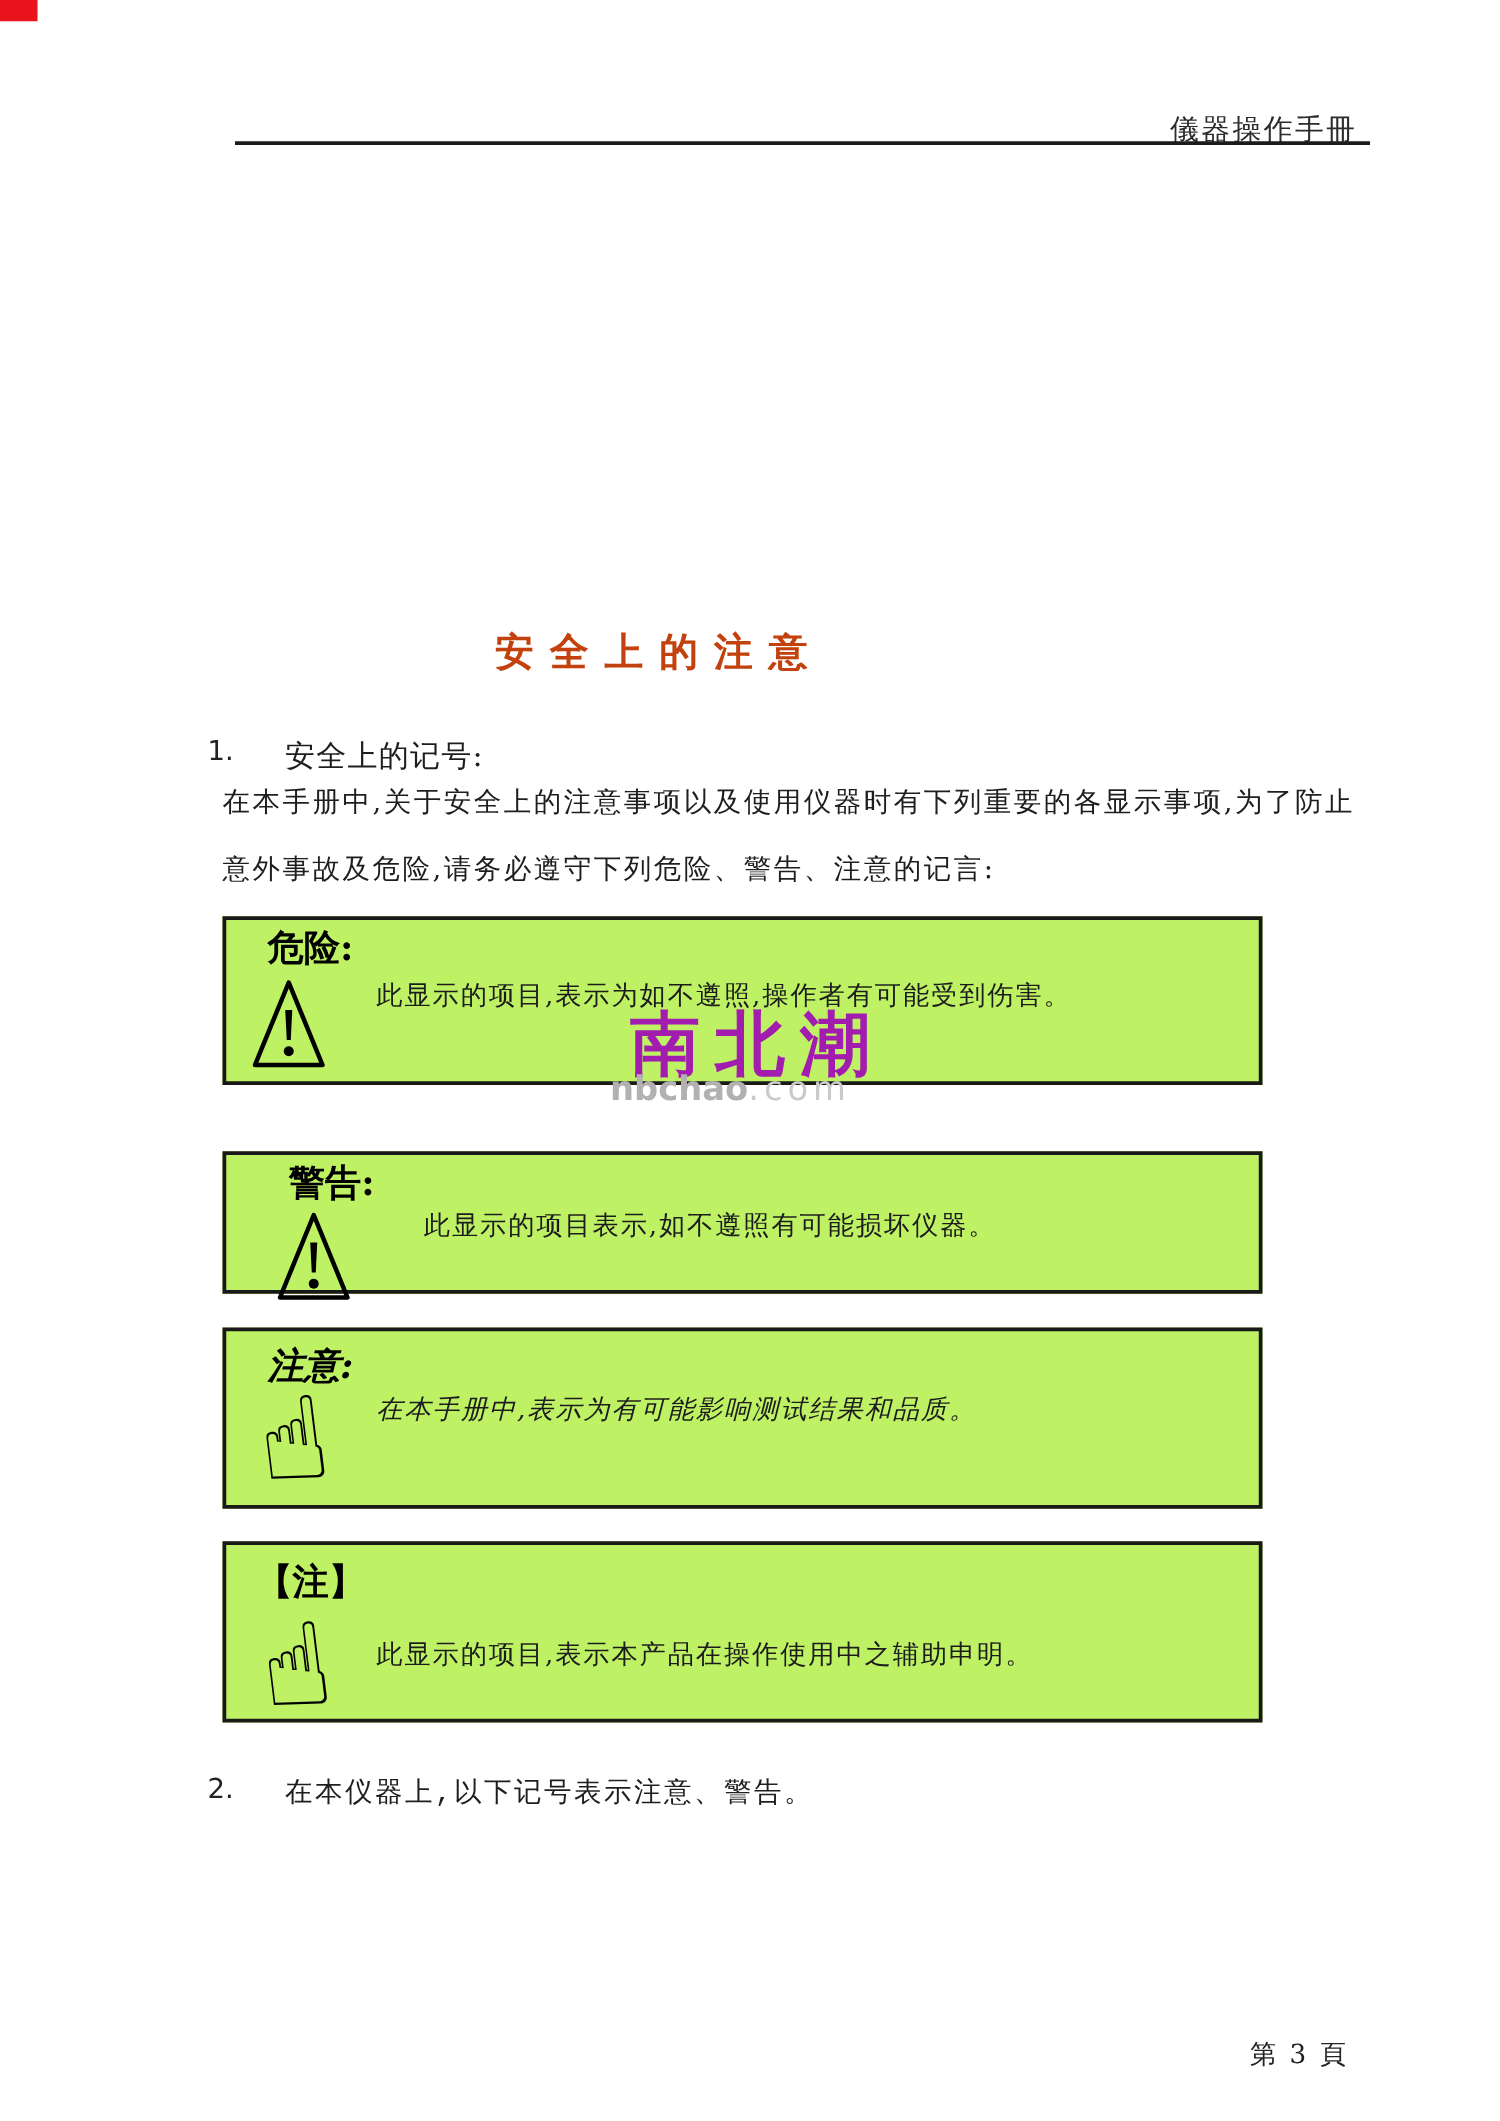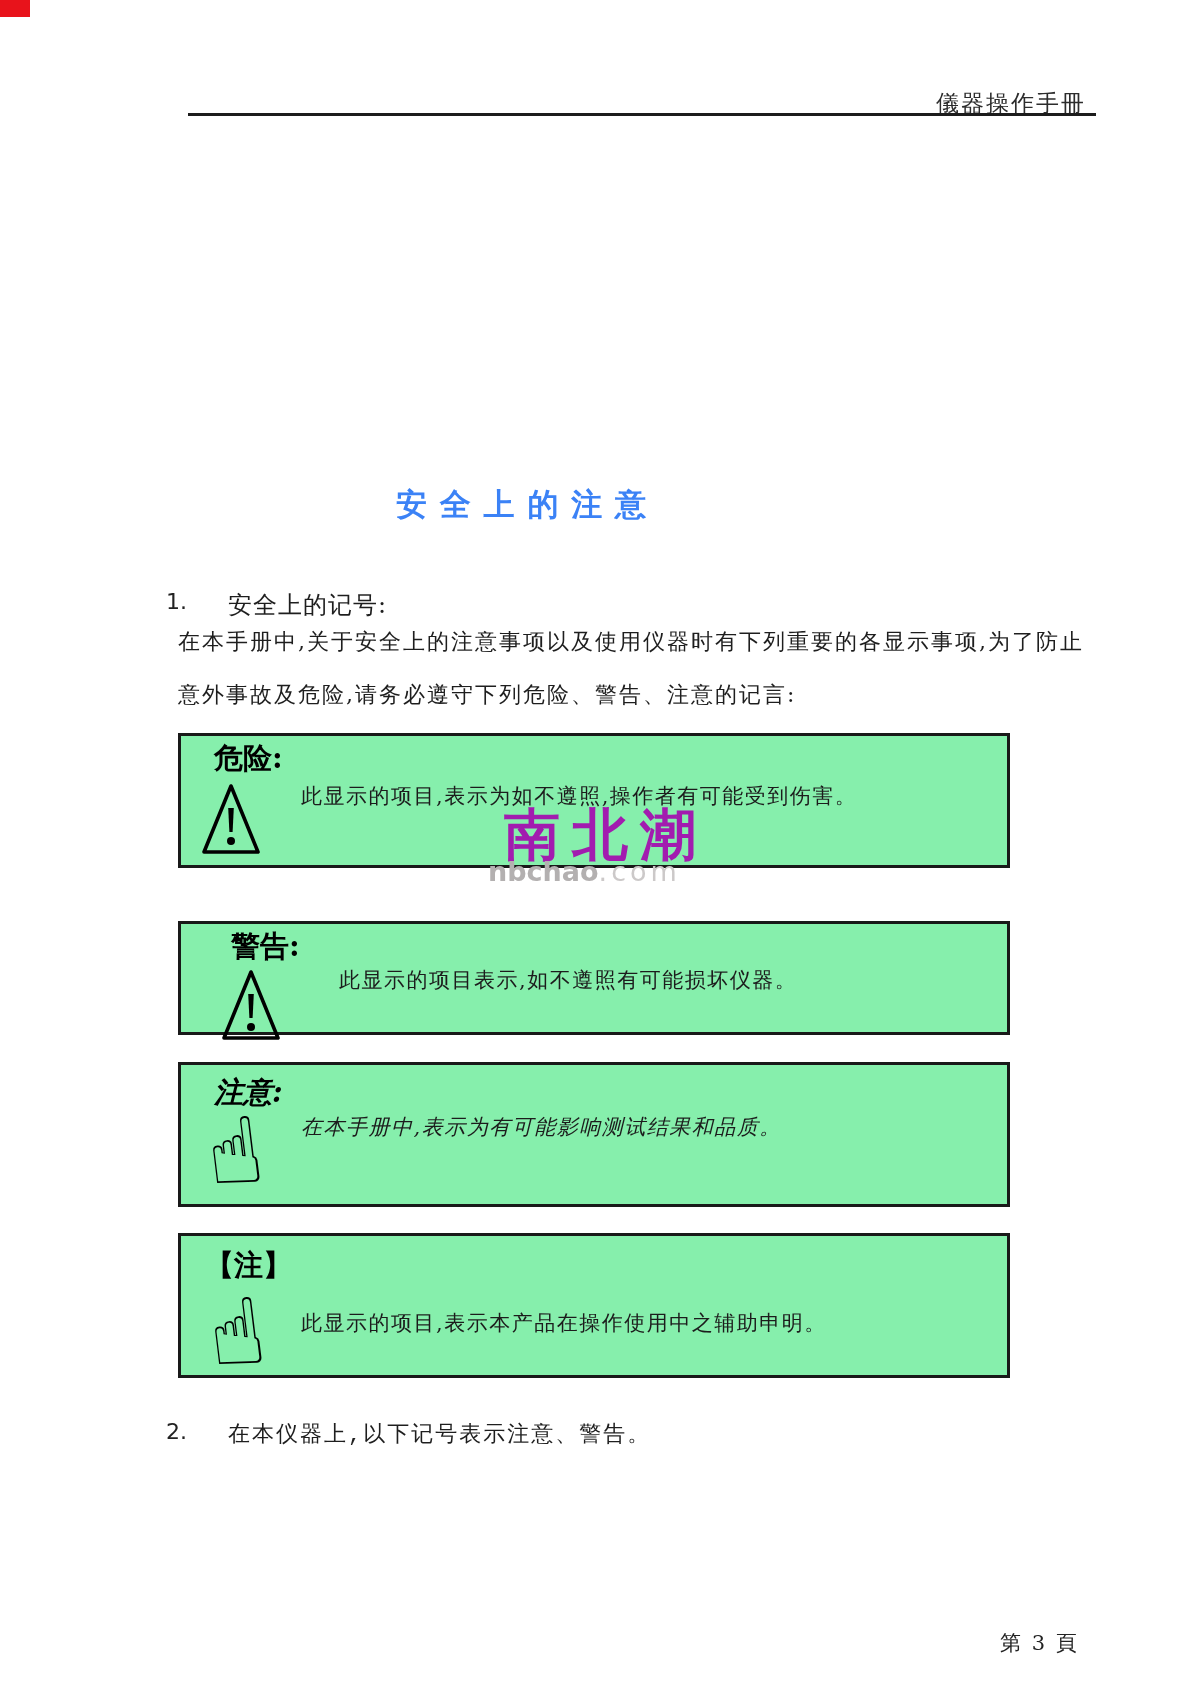--- a/index.html
+++ b/index.html
@@ -26,41 +26,41 @@
     letter-spacing: 2px;
     font-family: "DejaVu Sans", "Liberation Sans", sans-serif;
   }
   .header-rule {
     position: absolute; left: 188px; top: 113px;
     width: 908px; height: 0;
     border-top: 3px solid #1c1c1c;
   }
 
   .doc-title {
-    left: 0; top: 484px; width: 1044px;
+    left: 0; top: 501px; width: 1044px;
     text-align: center;
     font-size: 31px; font-weight: bold;
     letter-spacing: 2px; word-spacing: -2px;
-    color: #3b82f6;
+    color: #c2410c;
     white-space: nowrap;
   }
 
   .list-number {
     font-family: "DejaVu Sans", "Liberation Sans", sans-serif;
     font-size: 22px; color: #222;
   }
   .item1-number { left: 166px; top: 589px; }
   .item1-heading { left: 228px; top: 589px; font-size: 24px; letter-spacing: 1px; }
   .para-line1 { left: 178px; top: 627px; font-size: 22px; letter-spacing: 2px; }
   .para-line2 { left: 178px; top: 680px; font-size: 22px; letter-spacing: 2px; }
 
   .warn-box {
     position: absolute; left: 178px; width: 832px;
     border: 3px solid #191919;
-    background: #86efac;
+    background: #bef264;
     box-sizing: border-box;
     z-index: 1;
     padding-left: 26px;
   }
   #box1 { top: 733px; height: 135px; }
   #box2 { top: 897px; height: 114px; margin-top: 24px; }
   #box3 { top: 1062px; height: 145px; font-style: italic; }
   #box4 { top: 1233px; height: 145px; }
 
   .box-label {

